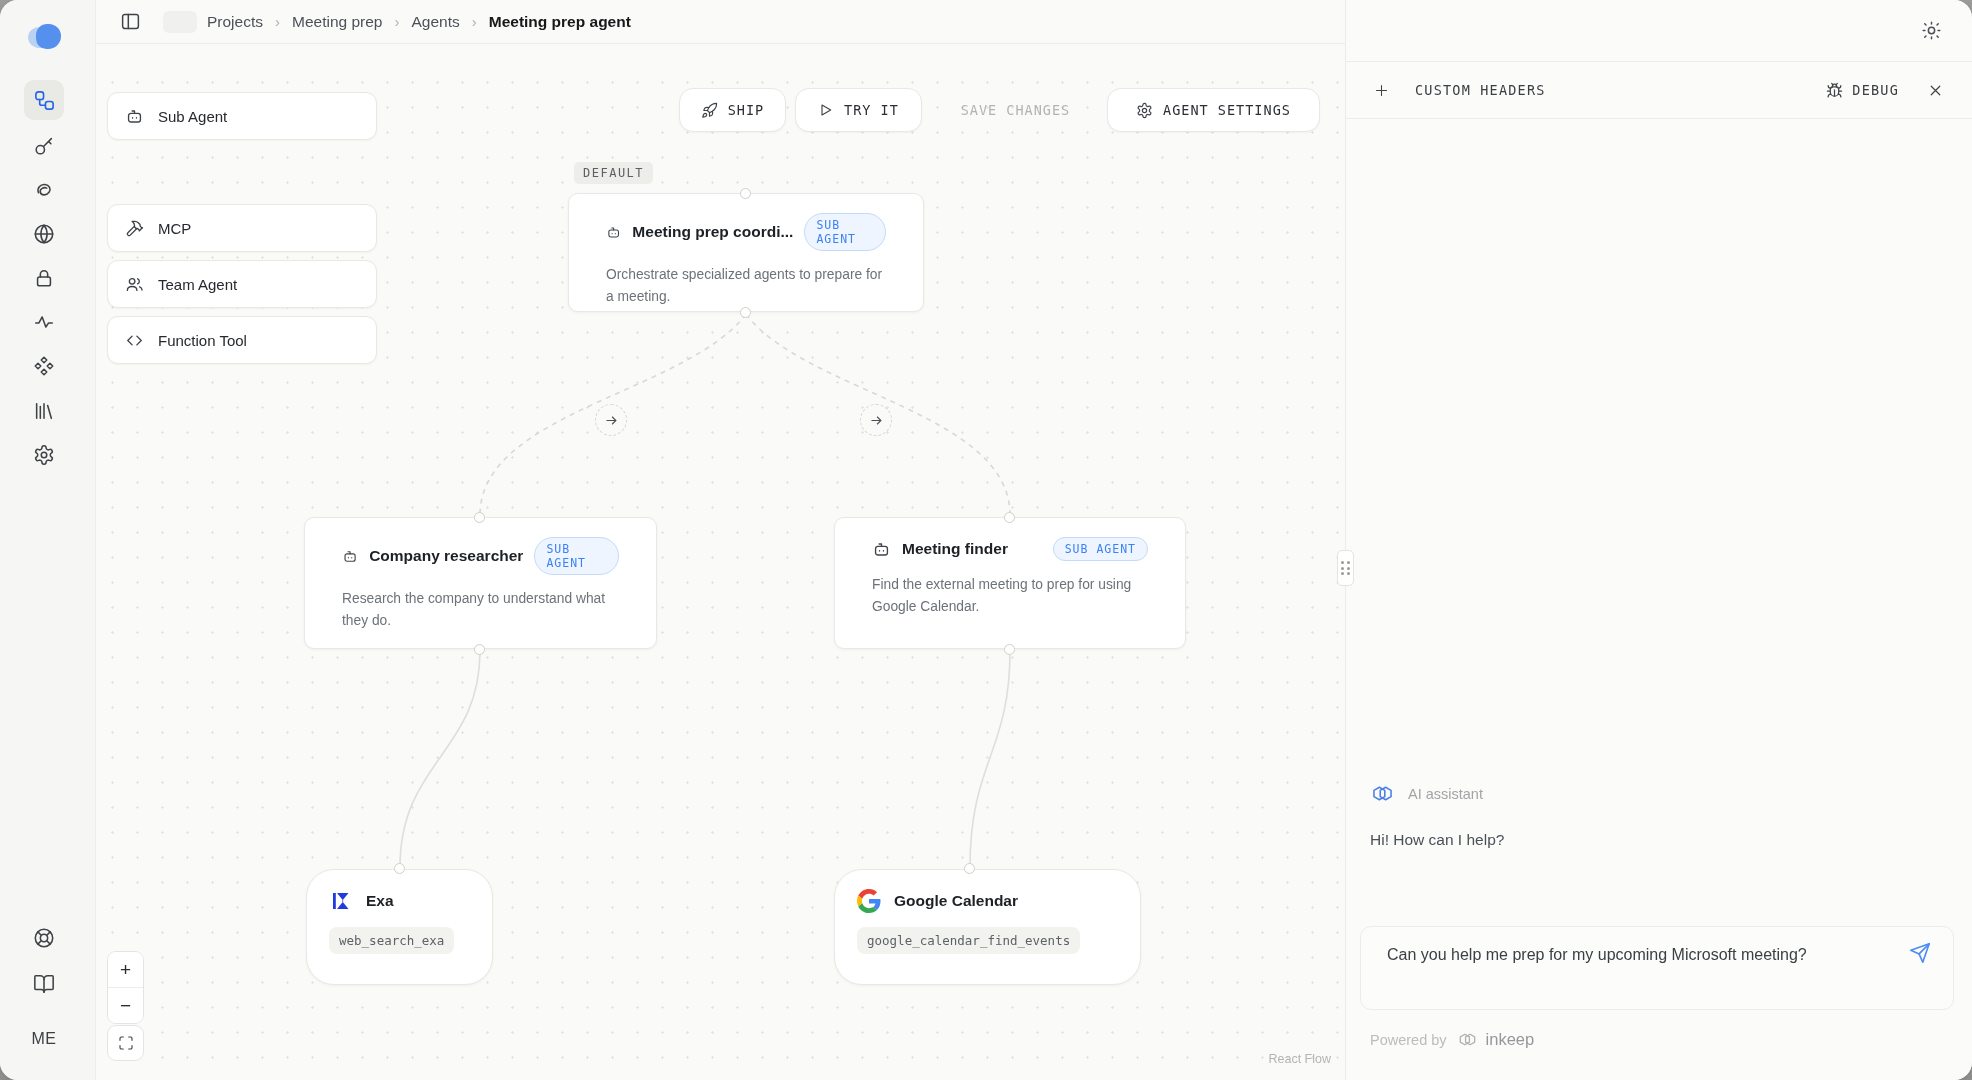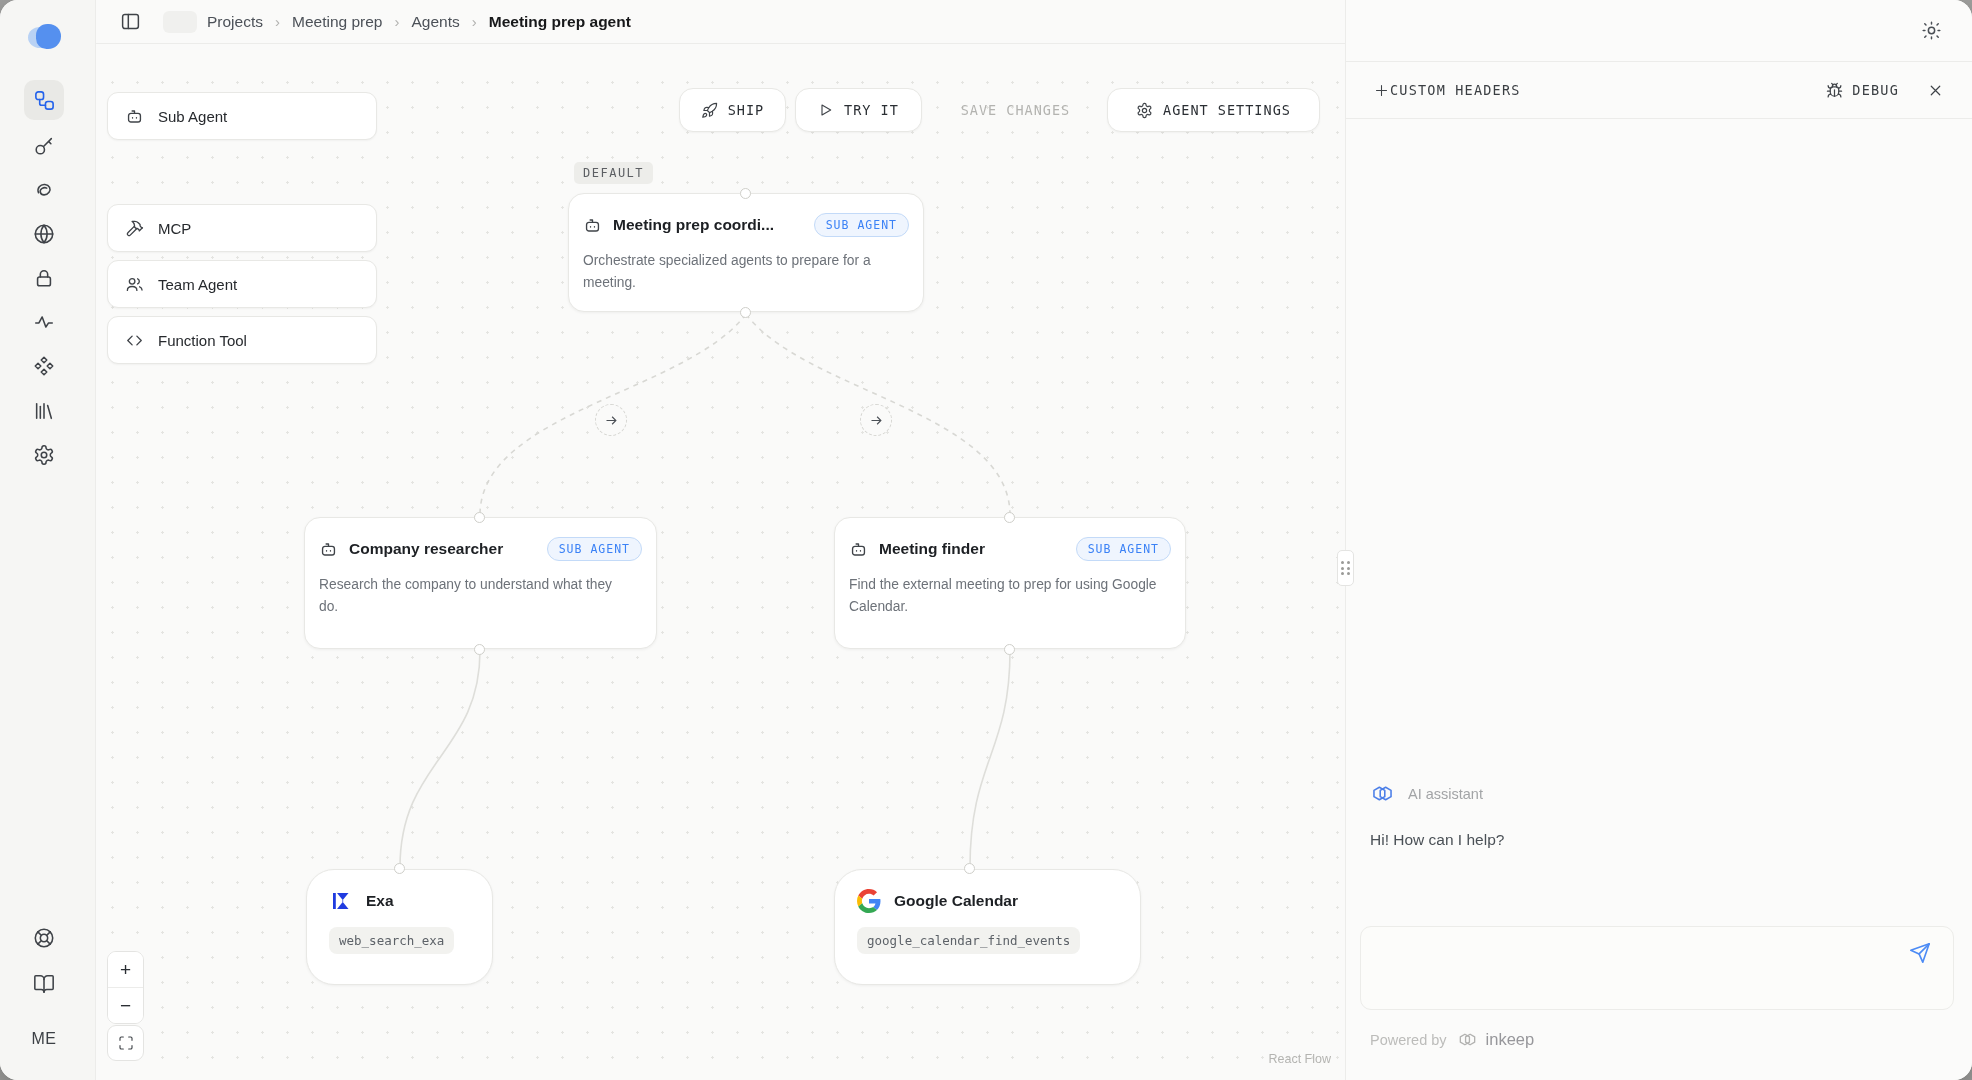--- a/index.html
+++ b/index.html
@@ -54,22 +54,22 @@
     gap:14px; padding:0 17px; font-size:15px; color:#26292d; box-shadow:0 1px 2px rgba(0,0,0,.04); z-index:3;}
 
   
   .tb-btn{position:absolute; top:26px; height:44px; background:#fff; border:1px solid var(--card-line);
     border-radius:14px; display:flex; align-items:center; justify-content:center; gap:10px;
     font-family:"DejaVu Sans Mono",monospace; font-size:13.5px; letter-spacing:1px; color:#2a2e33;
     box-shadow:0 1px 2px rgba(0,0,0,.04); z-index:3; cursor:pointer;}
   .tb-btn.ghost{background:transparent; border-color:transparent; box-shadow:none; color:#b3b3b0;}
 
   
-  .node{position:absolute; background:#fff; border:1px solid var(--card-line); border-radius:16px;
-    padding:19px 14px; box-shadow:0 1px 3px rgba(0,0,0,.05); z-index:3;}
+  .node{position:absolute; background:#fff; border:1px solid var(--card-line); border-radius:10px;
+    padding:19px 37px; box-shadow:0 1px 3px rgba(0,0,0,.05); z-index:3;}
   .node-head{display:flex; align-items:center; gap:11px;}
   .node-title{font-size:15.5px; font-weight:700; color:#1d2024; white-space:nowrap;}
   .badge{margin-left:auto; font-family:"DejaVu Sans Mono",monospace; font-size:11.5px; letter-spacing:1px;
     color:var(--blue); background:#eff5fe; border:1px solid #c3daf8; border-radius:999px; padding:4px 11px;}
   .node-desc{margin-top:13px; font-size:13.8px; line-height:1.6; color:#6d7279; max-width:312px;}
   .default-pill{position:absolute; left:486px; top:100px; font-family:"DejaVu Sans Mono",monospace;
     font-size:12px; letter-spacing:1.5px; color:#5c5f63; background:#ededea; border-radius:5px;
     padding:4px 9px; z-index:3;}
 
   
@@ -90,21 +90,21 @@
     border:1px solid var(--line2); border-radius:9px; display:flex; align-items:center; justify-content:center; z-index:4; cursor:pointer;}
   .rf-attr{position:absolute; right:14px; bottom:14px; font-size:12.5px; color:#b4b4b1; z-index:3;}
 
   
   .rpanel{position:absolute; left:1345px; top:0; width:627px; height:1080px; background:var(--bg-panel);
     border-left:1px solid var(--line); z-index:6;}
   .rp-top{height:62px; border-bottom:1px solid var(--line); display:flex; align-items:center;
     justify-content:flex-end; padding-right:30px;}
   .rp-headers{height:57px; border-bottom:1px solid var(--line); display:flex; align-items:center; padding:0 28px;}
   .rp-mono{font-family:"DejaVu Sans Mono",monospace; font-size:13.5px; letter-spacing:1.2px; color:#3a3e42;}
-  .rp-left{display:flex; align-items:center; gap:1px; cursor:pointer;}
+  .rp-left{display:flex; align-items:center; gap:26px; cursor:pointer;}
   .rp-right{margin-left:auto; display:flex; align-items:center; gap:28px;}
   .rp-debug{display:flex; align-items:center; gap:9px; cursor:pointer;}
   .assistant-row{position:absolute; left:23px; top:781px; display:flex; align-items:center; gap:12px;}
   .assistant-name{font-size:14.5px; color:#a2a4a6;}
   .greeting{position:absolute; left:24px; top:831px; font-size:15.5px; color:#4a5056;}
   .chat-input{position:absolute; left:14px; top:926px; width:594px; height:84px; background:#fcfcfa;
     border:1px solid #ececE9; border-radius:11px; padding:15px 64px 15px 26px;}
   .chat-text{font-size:16px; line-height:1.65; color:#3b4045;}
   .send-btn{position:absolute; right:22px; top:15px; cursor:pointer;}
   .powered{position:absolute; left:24px; top:1029px; display:flex; align-items:center; gap:9px;}
@@ -433,20 +433,21 @@
       <svg width="27" height="25" viewBox="0 0 24 24" style="stroke:#4c7fe8; stroke-width:1.5; fill:none; stroke-linejoin:round">
         <path d="M9 6 14.2 9 14.2 15 9 18 3.8 15 3.8 9 Z"></path>
         <path d="M15 6 20.2 9 20.2 15 15 18 9.8 15 9.8 9 Z"></path>
       </svg>
       <span class="assistant-name">AI assistant</span>
     </div>
 
     <div class="greeting">Hi! How can I help?</div>
 
     <div class="chat-input">
+      <div class="chat-text">Can you help me prep for my upcoming Microsoft meeting?</div>
       <span class="send-btn">
         <svg width="22" height="22" viewBox="0 0 24 24" style="stroke:#4c8bf5; stroke-width:1.8; fill:none; stroke-linecap:round; stroke-linejoin:round">
             <path d="M22 2 11 13"></path>
             <path d="M22 2 15 22l-4-9-9-4z"></path>
           </svg>
       </span>
     </div>
 
     <div class="powered">
       <span class="powered-label">Powered by</span>

